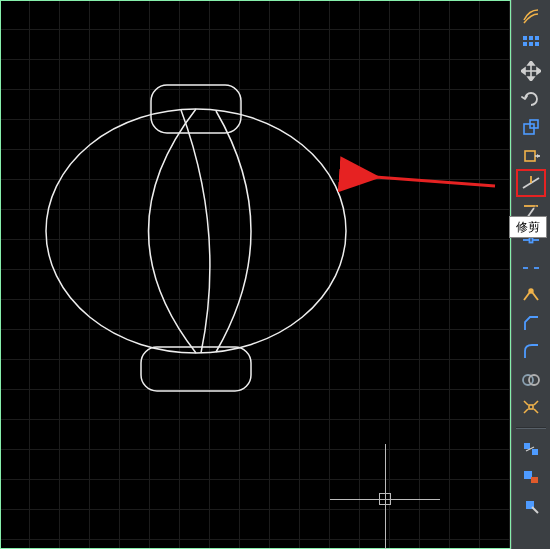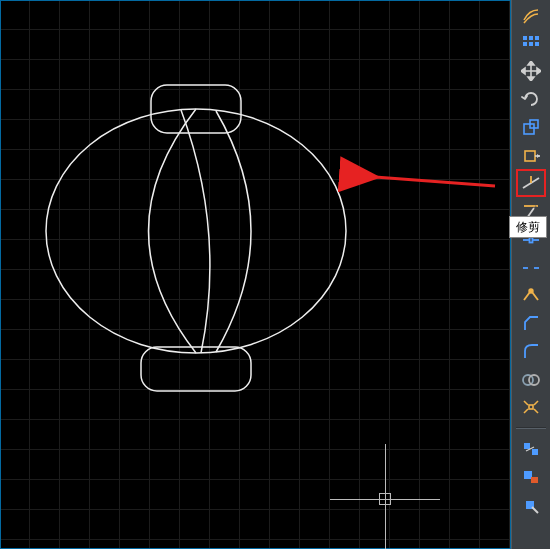--- a/index.html
+++ b/index.html
@@ -1,17 +1,17 @@
 <!DOCTYPE html>
 <html><head>
 <meta charset="utf-8">
 <style>
   * { margin: 0; padding: 0; box-sizing: border-box; }
   html, body { width: 550px; height: 549px; overflow: hidden; font-family: "Microsoft YaHei", sans-serif; }
-  .app { position: relative; width: 550px; height: 549px; background: #0369a1; }
+  .app { position: relative; width: 550px; height: 549px; background: #86efac; }
   .canvas {
     position: absolute; left: 1px; top: 1px; width: 509px; height: 547px;
     background: #000;
   }
   .grid {
     position: absolute; inset: 0;
     background-image:
       linear-gradient(#1c1c1c 1px, transparent 1px),
       linear-gradient(90deg, #1c1c1c 1px, transparent 1px);
     background-size: 30px 30px;

